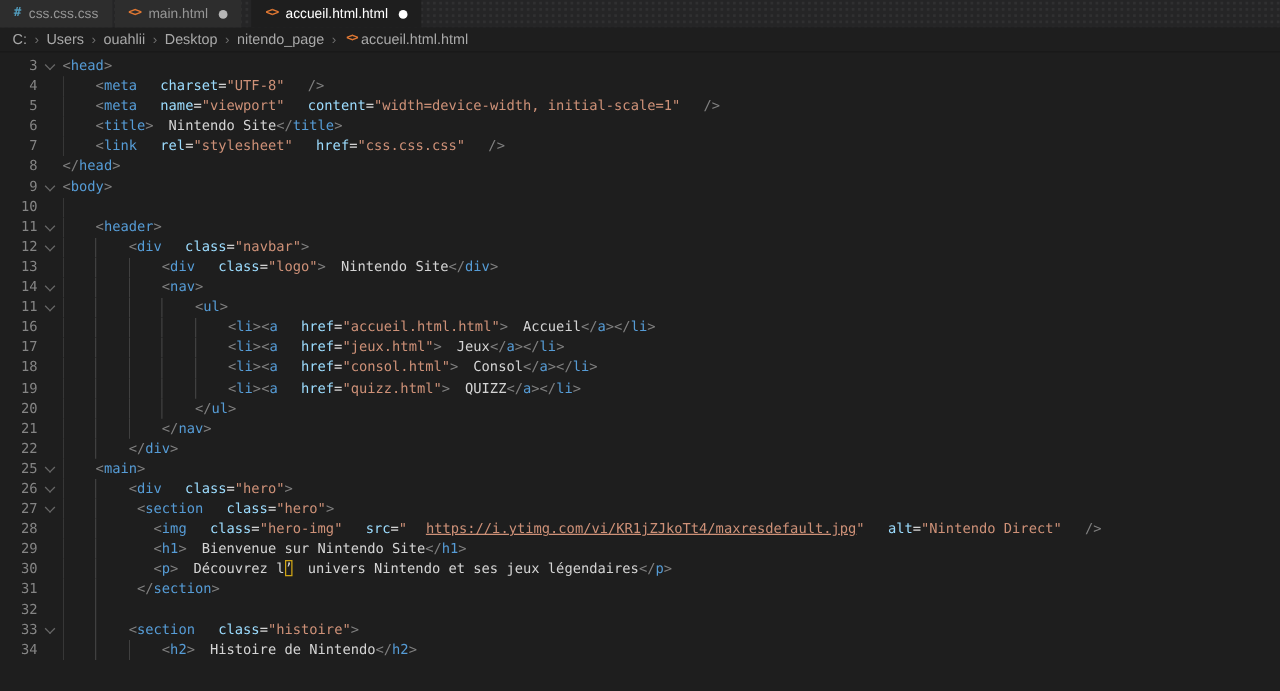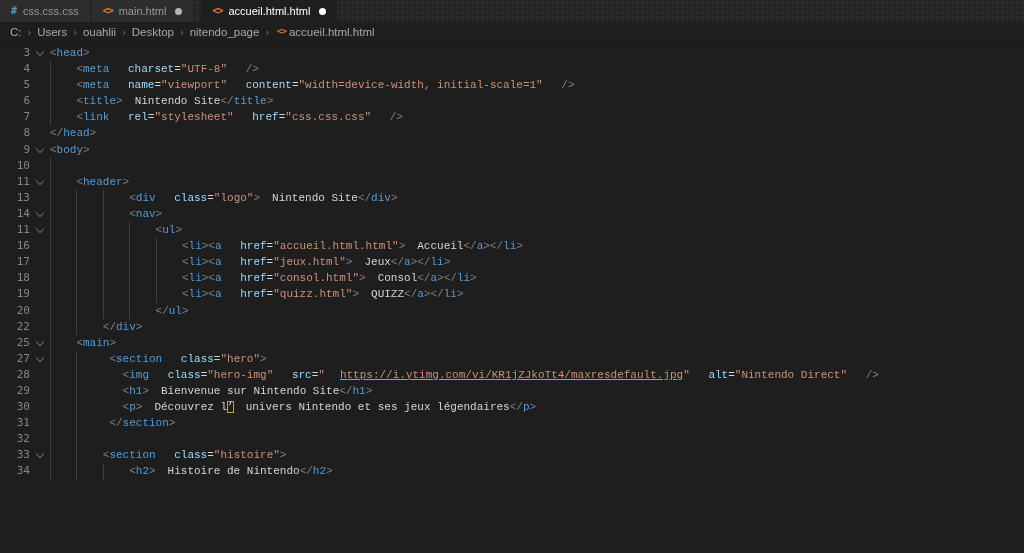--- a/index.html
+++ b/index.html
@@ -30,21 +30,21 @@
 
   
   .editor{padding-top:3px;font-family:"DejaVu Sans Mono",monospace;font-size:11px;
           line-height:16.1px;}
   .line{display:flex;height:16.1px;white-space:pre;}
   .ln{width:30px;text-align:right;color:#858585;flex:none;}
   .fold{width:20px;flex:none;position:relative;cursor:pointer;}
   .fold i{position:absolute;left:7px;top:4px;width:5px;height:5px;
           border-right:1.3px solid #7a7a7a;border-bottom:1.3px solid #7a7a7a;
           transform:rotate(45deg);opacity:.8;}
-  .code{flex:1;white-space:pre;color:#d4d4d4;font-family:Liberation Mono, monospace;}
+  .code{flex:1;white-space:pre;color:#d4d4d4;}
   .g{display:inline-block;width:4ch;height:16.1px;box-shadow:inset 1px 0 0 #404040;
      vertical-align:top;}
 
   
   .tk-pun{color:#808080;}
   .tk-tag{color:#569cd6;}
   .tk-attr{color:#9cdcfe;}
   .tk-eq{color:#d4d4d4;}
   .tk-str{color:#ce9178;}
   .tk-txt{color:#d4d4d4;padding-left:12px;}
@@ -88,30 +88,33 @@
   <div class="editor" id="editor">
       <div class="line"><span class="ln">3</span><span class="fold"><i></i></span><span class="code"><span class="tk-pun">&lt;</span><span class="tk-tag">head</span><span class="tk-pun">&gt;</span></span></div>
       <div class="line"><span class="ln">4</span><span class="fold"></span><span class="code"><span class="g"></span><span class="tk-pun">&lt;</span><span class="tk-tag">meta</span><span class="tk-txt"> </span><span class="tk-attr">charset</span><span class="tk-eq">=</span><span class="tk-str">"UTF-8"</span><span class="tk-txt"> </span><span class="tk-pun">/&gt;</span></span></div>
       <div class="line"><span class="ln">5</span><span class="fold"></span><span class="code"><span class="g"></span><span class="tk-pun">&lt;</span><span class="tk-tag">meta</span><span class="tk-txt"> </span><span class="tk-attr">name</span><span class="tk-eq">=</span><span class="tk-str">"viewport"</span><span class="tk-txt"> </span><span class="tk-attr">content</span><span class="tk-eq">=</span><span class="tk-str">"width=device-width, initial-scale=1"</span><span class="tk-txt"> </span><span class="tk-pun">/&gt;</span></span></div>
       <div class="line"><span class="ln">6</span><span class="fold"></span><span class="code"><span class="g"></span><span class="tk-pun">&lt;</span><span class="tk-tag">title</span><span class="tk-pun">&gt;</span><span class="tk-txt">Nintendo Site</span><span class="tk-pun">&lt;/</span><span class="tk-tag">title</span><span class="tk-pun">&gt;</span></span></div>
       <div class="line"><span class="ln">7</span><span class="fold"></span><span class="code"><span class="g"></span><span class="tk-pun">&lt;</span><span class="tk-tag">link</span><span class="tk-txt"> </span><span class="tk-attr">rel</span><span class="tk-eq">=</span><span class="tk-str">"stylesheet"</span><span class="tk-txt"> </span><span class="tk-attr">href</span><span class="tk-eq">=</span><span class="tk-str">"css.css.css"</span><span class="tk-txt"> </span><span class="tk-pun">/&gt;</span></span></div>
       <div class="line"><span class="ln">8</span><span class="fold"></span><span class="code"><span class="tk-pun">&lt;/</span><span class="tk-tag">head</span><span class="tk-pun">&gt;</span></span></div>
       <div class="line"><span class="ln">9</span><span class="fold"><i></i></span><span class="code"><span class="tk-pun">&lt;</span><span class="tk-tag">body</span><span class="tk-pun">&gt;</span></span></div>
       <div class="line"><span class="ln">10</span><span class="fold"></span><span class="code"><span class="g"></span></span></div>
       <div class="line"><span class="ln">11</span><span class="fold"><i></i></span><span class="code"><span class="g"></span><span class="tk-pun">&lt;</span><span class="tk-tag">header</span><span class="tk-pun">&gt;</span></span></div>
+      <div class="line"><span class="ln">12</span><span class="fold"><i></i></span><span class="code"><span class="g"></span><span class="g"></span><span class="tk-pun">&lt;</span><span class="tk-tag">div</span><span class="tk-txt"> </span><span class="tk-attr">class</span><span class="tk-eq">=</span><span class="tk-str">"navbar"</span><span class="tk-pun">&gt;</span></span></div>
       <div class="line"><span class="ln">13</span><span class="fold"></span><span class="code"><span class="g"></span><span class="g"></span><span class="g"></span><span class="tk-pun">&lt;</span><span class="tk-tag">div</span><span class="tk-txt"> </span><span class="tk-attr">class</span><span class="tk-eq">=</span><span class="tk-str">"logo"</span><span class="tk-pun">&gt;</span><span class="tk-txt">Nintendo Site</span><span class="tk-pun">&lt;/</span><span class="tk-tag">div</span><span class="tk-pun">&gt;</span></span></div>
       <div class="line"><span class="ln">14</span><span class="fold"><i></i></span><span class="code"><span class="g"></span><span class="g"></span><span class="g"></span><span class="tk-pun">&lt;</span><span class="tk-tag">nav</span><span class="tk-pun">&gt;</span></span></div>
       <div class="line"><span class="ln">11</span><span class="fold"><i></i></span><span class="code"><span class="g"></span><span class="g"></span><span class="g"></span><span class="g"></span><span class="tk-pun">&lt;</span><span class="tk-tag">ul</span><span class="tk-pun">&gt;</span></span></div>
       <div class="line"><span class="ln">16</span><span class="fold"></span><span class="code"><span class="g"></span><span class="g"></span><span class="g"></span><span class="g"></span><span class="g"></span><span class="tk-pun">&lt;</span><span class="tk-tag">li</span><span class="tk-pun">&gt;&lt;</span><span class="tk-tag">a</span><span class="tk-txt"> </span><span class="tk-attr">href</span><span class="tk-eq">=</span><span class="tk-str">"accueil.html.html"</span><span class="tk-pun">&gt;</span><span class="tk-txt">Accueil</span><span class="tk-pun">&lt;/</span><span class="tk-tag">a</span><span class="tk-pun">&gt;&lt;/</span><span class="tk-tag">li</span><span class="tk-pun">&gt;</span></span></div>
       <div class="line"><span class="ln">17</span><span class="fold"></span><span class="code"><span class="g"></span><span class="g"></span><span class="g"></span><span class="g"></span><span class="g"></span><span class="tk-pun">&lt;</span><span class="tk-tag">li</span><span class="tk-pun">&gt;&lt;</span><span class="tk-tag">a</span><span class="tk-txt"> </span><span class="tk-attr">href</span><span class="tk-eq">=</span><span class="tk-str">"jeux.html"</span><span class="tk-pun">&gt;</span><span class="tk-txt">Jeux</span><span class="tk-pun">&lt;/</span><span class="tk-tag">a</span><span class="tk-pun">&gt;&lt;/</span><span class="tk-tag">li</span><span class="tk-pun">&gt;</span></span></div>
       <div class="line"><span class="ln">18</span><span class="fold"></span><span class="code"><span class="g"></span><span class="g"></span><span class="g"></span><span class="g"></span><span class="g"></span><span class="tk-pun">&lt;</span><span class="tk-tag">li</span><span class="tk-pun">&gt;&lt;</span><span class="tk-tag">a</span><span class="tk-txt"> </span><span class="tk-attr">href</span><span class="tk-eq">=</span><span class="tk-str">"consol.html"</span><span class="tk-pun">&gt;</span><span class="tk-txt">Consol</span><span class="tk-pun">&lt;/</span><span class="tk-tag">a</span><span class="tk-pun">&gt;&lt;/</span><span class="tk-tag">li</span><span class="tk-pun">&gt;</span></span></div>
       <div class="line"><span class="ln">19</span><span class="fold"></span><span class="code"><span class="g"></span><span class="g"></span><span class="g"></span><span class="g"></span><span class="g"></span><span class="tk-pun">&lt;</span><span class="tk-tag">li</span><span class="tk-pun">&gt;&lt;</span><span class="tk-tag">a</span><span class="tk-txt"> </span><span class="tk-attr">href</span><span class="tk-eq">=</span><span class="tk-str">"quizz.html"</span><span class="tk-pun">&gt;</span><span class="tk-txt">QUIZZ</span><span class="tk-pun">&lt;/</span><span class="tk-tag">a</span><span class="tk-pun">&gt;&lt;/</span><span class="tk-tag">li</span><span class="tk-pun">&gt;</span></span></div>
       <div class="line"><span class="ln">20</span><span class="fold"></span><span class="code"><span class="g"></span><span class="g"></span><span class="g"></span><span class="g"></span><span class="tk-pun">&lt;/</span><span class="tk-tag">ul</span><span class="tk-pun">&gt;</span></span></div>
+      <div class="line"><span class="ln">21</span><span class="fold"></span><span class="code"><span class="g"></span><span class="g"></span><span class="g"></span><span class="tk-pun">&lt;/</span><span class="tk-tag">nav</span><span class="tk-pun">&gt;</span></span></div>
       <div class="line"><span class="ln">22</span><span class="fold"></span><span class="code"><span class="g"></span><span class="g"></span><span class="tk-pun">&lt;/</span><span class="tk-tag">div</span><span class="tk-pun">&gt;</span></span></div>
       <div class="line"><span class="ln">25</span><span class="fold"><i></i></span><span class="code"><span class="g"></span><span class="tk-pun">&lt;</span><span class="tk-tag">main</span><span class="tk-pun">&gt;</span></span></div>
+      <div class="line"><span class="ln">26</span><span class="fold"><i></i></span><span class="code"><span class="g"></span><span class="g"></span><span class="tk-pun">&lt;</span><span class="tk-tag">div</span><span class="tk-txt"> </span><span class="tk-attr">class</span><span class="tk-eq">=</span><span class="tk-str">"hero"</span><span class="tk-pun">&gt;</span></span></div>
       <div class="line"><span class="ln">27</span><span class="fold"><i></i></span><span class="code"><span class="g"></span><span class="g"></span><span class="sp"> </span><span class="tk-pun">&lt;</span><span class="tk-tag">section</span><span class="tk-txt"> </span><span class="tk-attr">class</span><span class="tk-eq">=</span><span class="tk-str">"hero"</span><span class="tk-pun">&gt;</span></span></div>
       <div class="line"><span class="ln">28</span><span class="fold"></span><span class="code"><span class="g"></span><span class="g"></span><span class="sp">   </span><span class="tk-pun">&lt;</span><span class="tk-tag">img</span><span class="tk-txt"> </span><span class="tk-attr">class</span><span class="tk-eq">=</span><span class="tk-str">"hero-img"</span><span class="tk-txt"> </span><span class="tk-attr">src</span><span class="tk-eq">=</span><span class="tk-str">"</span><span class="tk-url">https://i.ytimg.com/vi/KR1jZJkoTt4/maxresdefault.jpg</span><span class="tk-str">"</span><span class="tk-txt"> </span><span class="tk-attr">alt</span><span class="tk-eq">=</span><span class="tk-str">"Nintendo Direct"</span><span class="tk-txt"> </span><span class="tk-pun">/&gt;</span></span></div>
       <div class="line"><span class="ln">29</span><span class="fold"></span><span class="code"><span class="g"></span><span class="g"></span><span class="sp">   </span><span class="tk-pun">&lt;</span><span class="tk-tag">h1</span><span class="tk-pun">&gt;</span><span class="tk-txt">Bienvenue sur Nintendo Site</span><span class="tk-pun">&lt;/</span><span class="tk-tag">h1</span><span class="tk-pun">&gt;</span></span></div>
       <div class="line"><span class="ln">30</span><span class="fold"></span><span class="code"><span class="g"></span><span class="g"></span><span class="sp">   </span><span class="tk-pun">&lt;</span><span class="tk-tag">p</span><span class="tk-pun">&gt;</span><span class="tk-txt">Découvrez l</span><span class="tk-hl">’</span><span class="tk-txt">univers Nintendo et ses jeux légendaires</span><span class="tk-pun">&lt;/</span><span class="tk-tag">p</span><span class="tk-pun">&gt;</span></span></div>
       <div class="line"><span class="ln">31</span><span class="fold"></span><span class="code"><span class="g"></span><span class="g"></span><span class="sp"> </span><span class="tk-pun">&lt;/</span><span class="tk-tag">section</span><span class="tk-pun">&gt;</span></span></div>
       <div class="line"><span class="ln">32</span><span class="fold"></span><span class="code"><span class="g"></span><span class="g"></span></span></div>
       <div class="line"><span class="ln">33</span><span class="fold"><i></i></span><span class="code"><span class="g"></span><span class="g"></span><span class="tk-pun">&lt;</span><span class="tk-tag">section</span><span class="tk-txt"> </span><span class="tk-attr">class</span><span class="tk-eq">=</span><span class="tk-str">"histoire"</span><span class="tk-pun">&gt;</span></span></div>
       <div class="line"><span class="ln">34</span><span class="fold"></span><span class="code"><span class="g"></span><span class="g"></span><span class="g"></span><span class="tk-pun">&lt;</span><span class="tk-tag">h2</span><span class="tk-pun">&gt;</span><span class="tk-txt">Histoire de Nintendo</span><span class="tk-pun">&lt;/</span><span class="tk-tag">h2</span><span class="tk-pun">&gt;</span></span></div>
     </div>
 </div>

